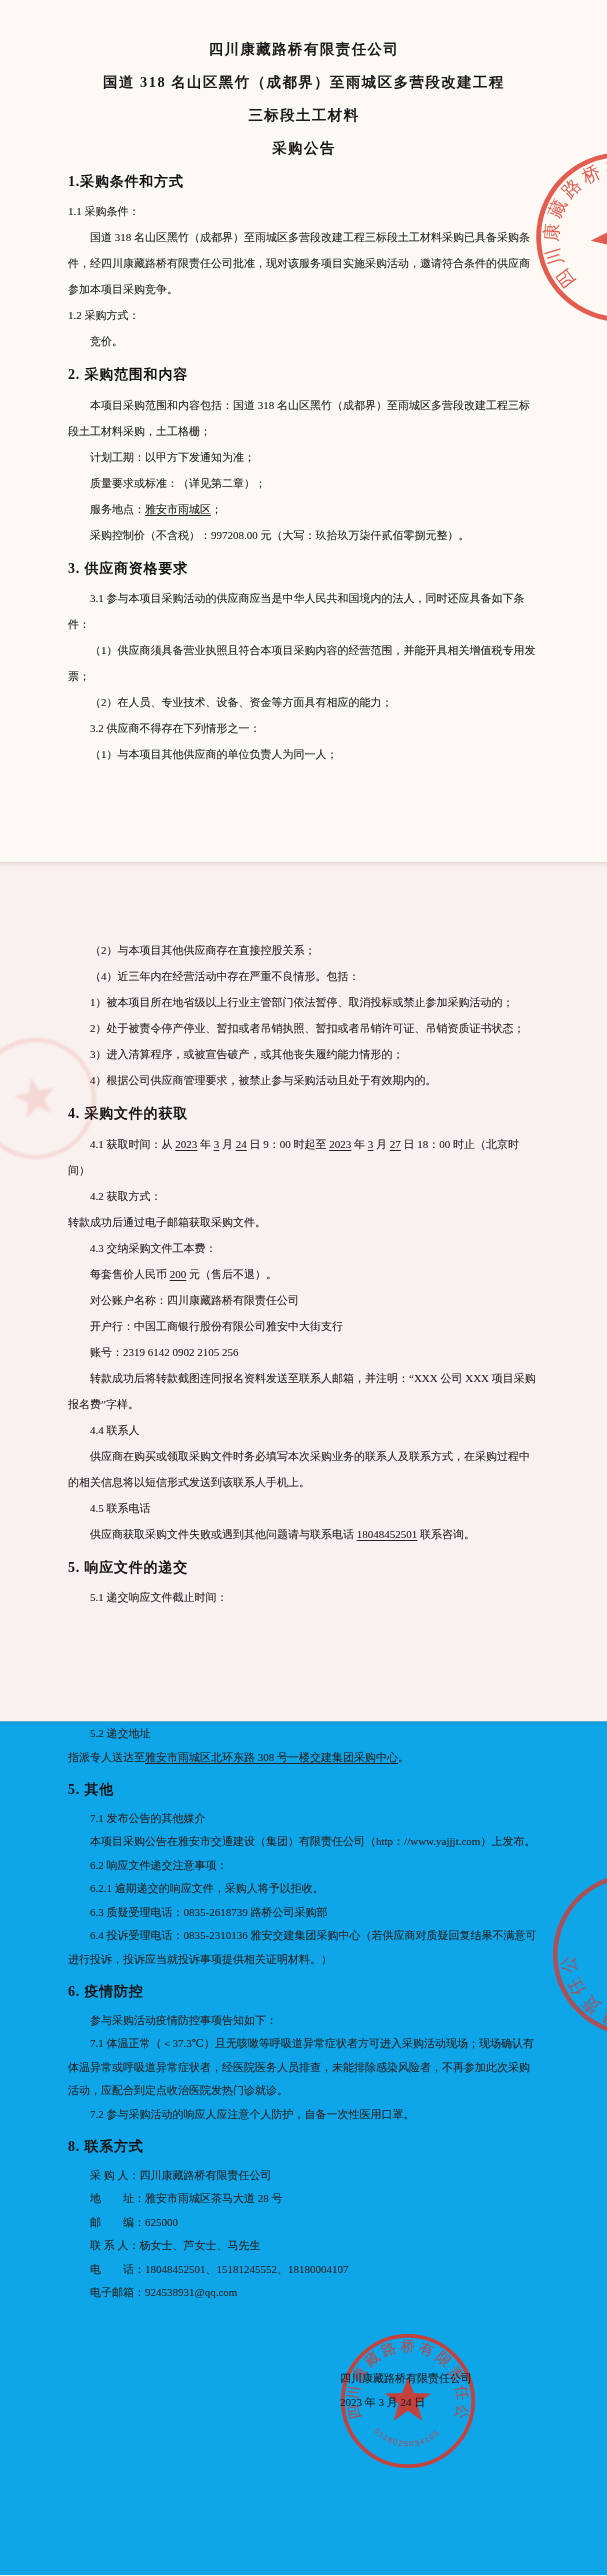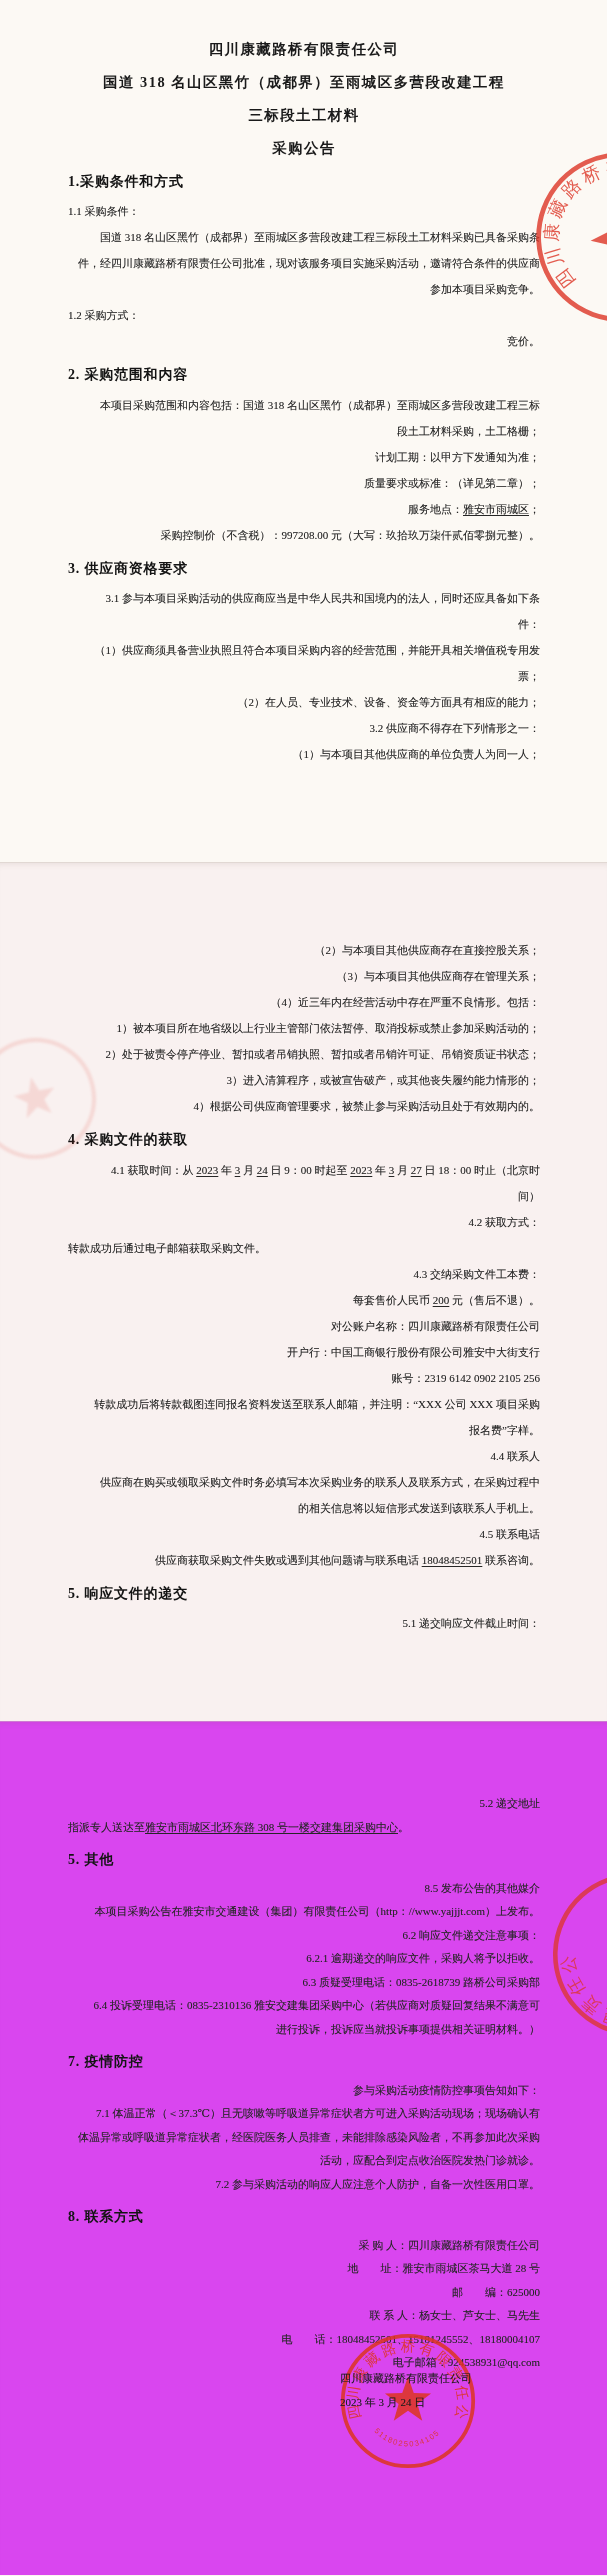--- a/index.html
+++ b/index.html
@@ -1,26 +1,26 @@
 <!DOCTYPE html>
 <html lang="zh" style="font-size:12px"><head>
 <meta charset="utf-8">
 <style>
   html,body{margin:0;padding:0;background:#fbf6f2;}
   .doc{position:relative;width:607px;font-family:"Liberation Serif","DejaVu Serif",serif;}
   .page{position:relative;overflow:hidden;box-sizing:border-box;padding-left:68px;padding-right:67px;}
   .page-1{height:862px;background:#fcf9f4;padding-top:33px;}
   .page-2{height:859px;background:#f9f1f0;padding-top:74px;border-top:1.5px solid rgba(196,186,176,.45);box-shadow:inset 0 5.3px 6.8px -4.6px rgba(90,70,60,.12);}
-  .page-3{height:854px;background:#d946ef;padding-top:70px;border-top:1.5px solid rgba(196,186,176,.45);box-shadow:inset 0 5.3px 6.8px -4.6px rgba(90,70,60,.12);}
+  .page-3{height:854px;background:#0ea5e9;border-top:1.5px solid rgba(196,186,176,.45);box-shadow:inset 0 5.3px 6.8px -4.6px rgba(90,70,60,.12);}
   .title{margin:0;text-align:center;font-size:14.4px;font-weight:bold;color:#1a1a1a;line-height:33px;letter-spacing:1.5px;}
   .h{margin:12px 0 7.6px;font-size:14px;font-weight:bold;color:#141414;letter-spacing:0.8px;}
   .t{margin:0;font-size:11px;color:#262626;text-shadow:0 0 0.3px rgba(40,40,40,.35);}
   .page-1 .t,.page-2 .t{line-height:26px;}
   .page-3 .t{line-height:23.5px;}
-  .ind2{text-indent:2em;text-align:right;}
+  .ind2{text-indent:2em;}
   .u{text-decoration:underline;text-underline-offset:2.3px;}
   .gap-top{margin-top:7.6px;}
   .seal{position:absolute;pointer-events:none;}
   .seal-main{left:336px;top:607px;width:144px;height:144px;opacity:.88;}
   .seal-corner{left:530px;top:146px;width:182px;height:182px;opacity:.8;transform:rotate(-25deg);}
   .seal-edge{left:547px;top:145px;width:175px;height:175px;opacity:.75;transform:rotate(160deg);}
   .seal-ghost{left:-29px;top:171px;width:129px;height:129px;opacity:.13;filter:blur(0.8px);transform:scaleX(-1) rotate(12deg);}
   .signature{position:absolute;left:340px;top:645px;z-index:2;}
   .signature .t{line-height:23.5px;color:#1c1c1c;}
 </style>
@@ -67,21 +67,20 @@
   </section>
 
   <section class="page page-2">
 
     <svg class="seal seal-ghost" viewBox="0 0 190 190" aria-hidden="true">
       <circle cx="95" cy="95" r="86" fill="none" stroke="#dd3526" stroke-width="6"></circle>
       <polygon points="95,63 87.4,84.5 64.6,85.1 82.6,99 76.2,120.9 95,108 113.8,120.9 107.4,99 125.4,85.1 102.6,84.5" fill="#dd3526"></polygon>
     </svg>
 
     <p class="t ind2">（2）与本项目其他供应商存在直接控股关系；</p>
-    <p class="t ind2">（3）与本项目其他供应商存在管理关系；</p>
     <p class="t ind2">（4）近三年内在经营活动中存在严重不良情形。包括：</p>
     <p class="t ind2">1）被本项目所在地省级以上行业主管部门依法暂停、取消投标或禁止参加采购活动的；</p>
     <p class="t ind2">2）处于被责令停产停业、暂扣或者吊销执照、暂扣或者吊销许可证、吊销资质证书状态；</p>
     <p class="t ind2">3）进入清算程序，或被宣告破产，或其他丧失履约能力情形的；</p>
     <p class="t ind2">4）根据公司供应商管理要求，被禁止参与采购活动且处于有效期内的。</p>
 
     <p class="h">4. 采购文件的获取</p>
     <p class="t ind2"><span>4.1 获取时间：从 </span><span class="u">2023</span><span> 年 </span><span class="u">3</span><span> 月 </span><span class="u">24</span><span> 日 9：00 时起至 </span><span class="u">2023</span><span> 年 </span><span class="u">3</span><span> 月 </span><span class="u">27</span><span> 日 18：00 时止（北京时间）</span></p>
     <p class="t ind2">4.2 获取方式：</p>
     <p class="t">转款成功后通过电子邮箱获取采购文件。</p>
@@ -108,28 +107,28 @@
       <defs>
           <path id="arcT3" d="M 33,117.6 A 66,66 0 1 1 157,117.6" fill="none"></path>
         </defs>
       <text font-size="19" fill="#dd3526" font-family="Liberation Serif, serif"><textPath href="#arcT3" textLength="276">四川康藏路桥有限责任公司</textPath></text>
     </svg>
 
     <p class="t ind2">5.2 递交地址</p>
     <p class="t"><span>指派专人送达至</span><span class="u">雅安市雨城区北环东路 308 号一楼交建集团采购中心</span><span>。</span></p>
 
     <p class="h">5. 其他</p>
-    <p class="t ind2">8.5 发布公告的其他媒介</p>
+    <p class="t ind2">7.1 发布公告的其他媒介</p>
     <p class="t ind2">本项目采购公告在雅安市交通建设（集团）有限责任公司（http：//www.yajjjt.com）上发布。</p>
     <p class="t ind2">6.2 响应文件递交注意事项：</p>
     <p class="t ind2">6.2.1 逾期递交的响应文件，采购人将予以拒收。</p>
     <p class="t ind2">6.3 质疑受理电话：0835-2618739 路桥公司采购部</p>
     <p class="t ind2">6.4 投诉受理电话：0835-2310136 雅安交建集团采购中心（若供应商对质疑回复结果不满意可进行投诉，投诉应当就投诉事项提供相关证明材料。）</p>
 
-    <p class="h">7. 疫情防控</p>
+    <p class="h">6. 疫情防控</p>
     <p class="t ind2">参与采购活动疫情防控事项告知如下：</p>
     <p class="t ind2">7.1 体温正常（＜37.3℃）且无咳嗽等呼吸道异常症状者方可进入采购活动现场；现场确认有体温异常或呼吸道异常症状者，经医院医务人员排查，未能排除感染风险者，不再参加此次采购活动，应配合到定点收治医院发热门诊就诊。</p>
     <p class="t ind2">7.2 参与采购活动的响应人应注意个人防护，自备一次性医用口罩。</p>
 
     <p class="h">8. 联系方式</p>
     <p class="t ind2">采 购 人：四川康藏路桥有限责任公司</p>
     <p class="t ind2">地　　址：雅安市雨城区茶马大道 28 号</p>
     <p class="t ind2">邮　　编：625000</p>
     <p class="t ind2">联 系 人：杨女士、芦女士、马先生</p>
     <p class="t ind2">电　　话：18048452501、15181245552、18180004107</p>

